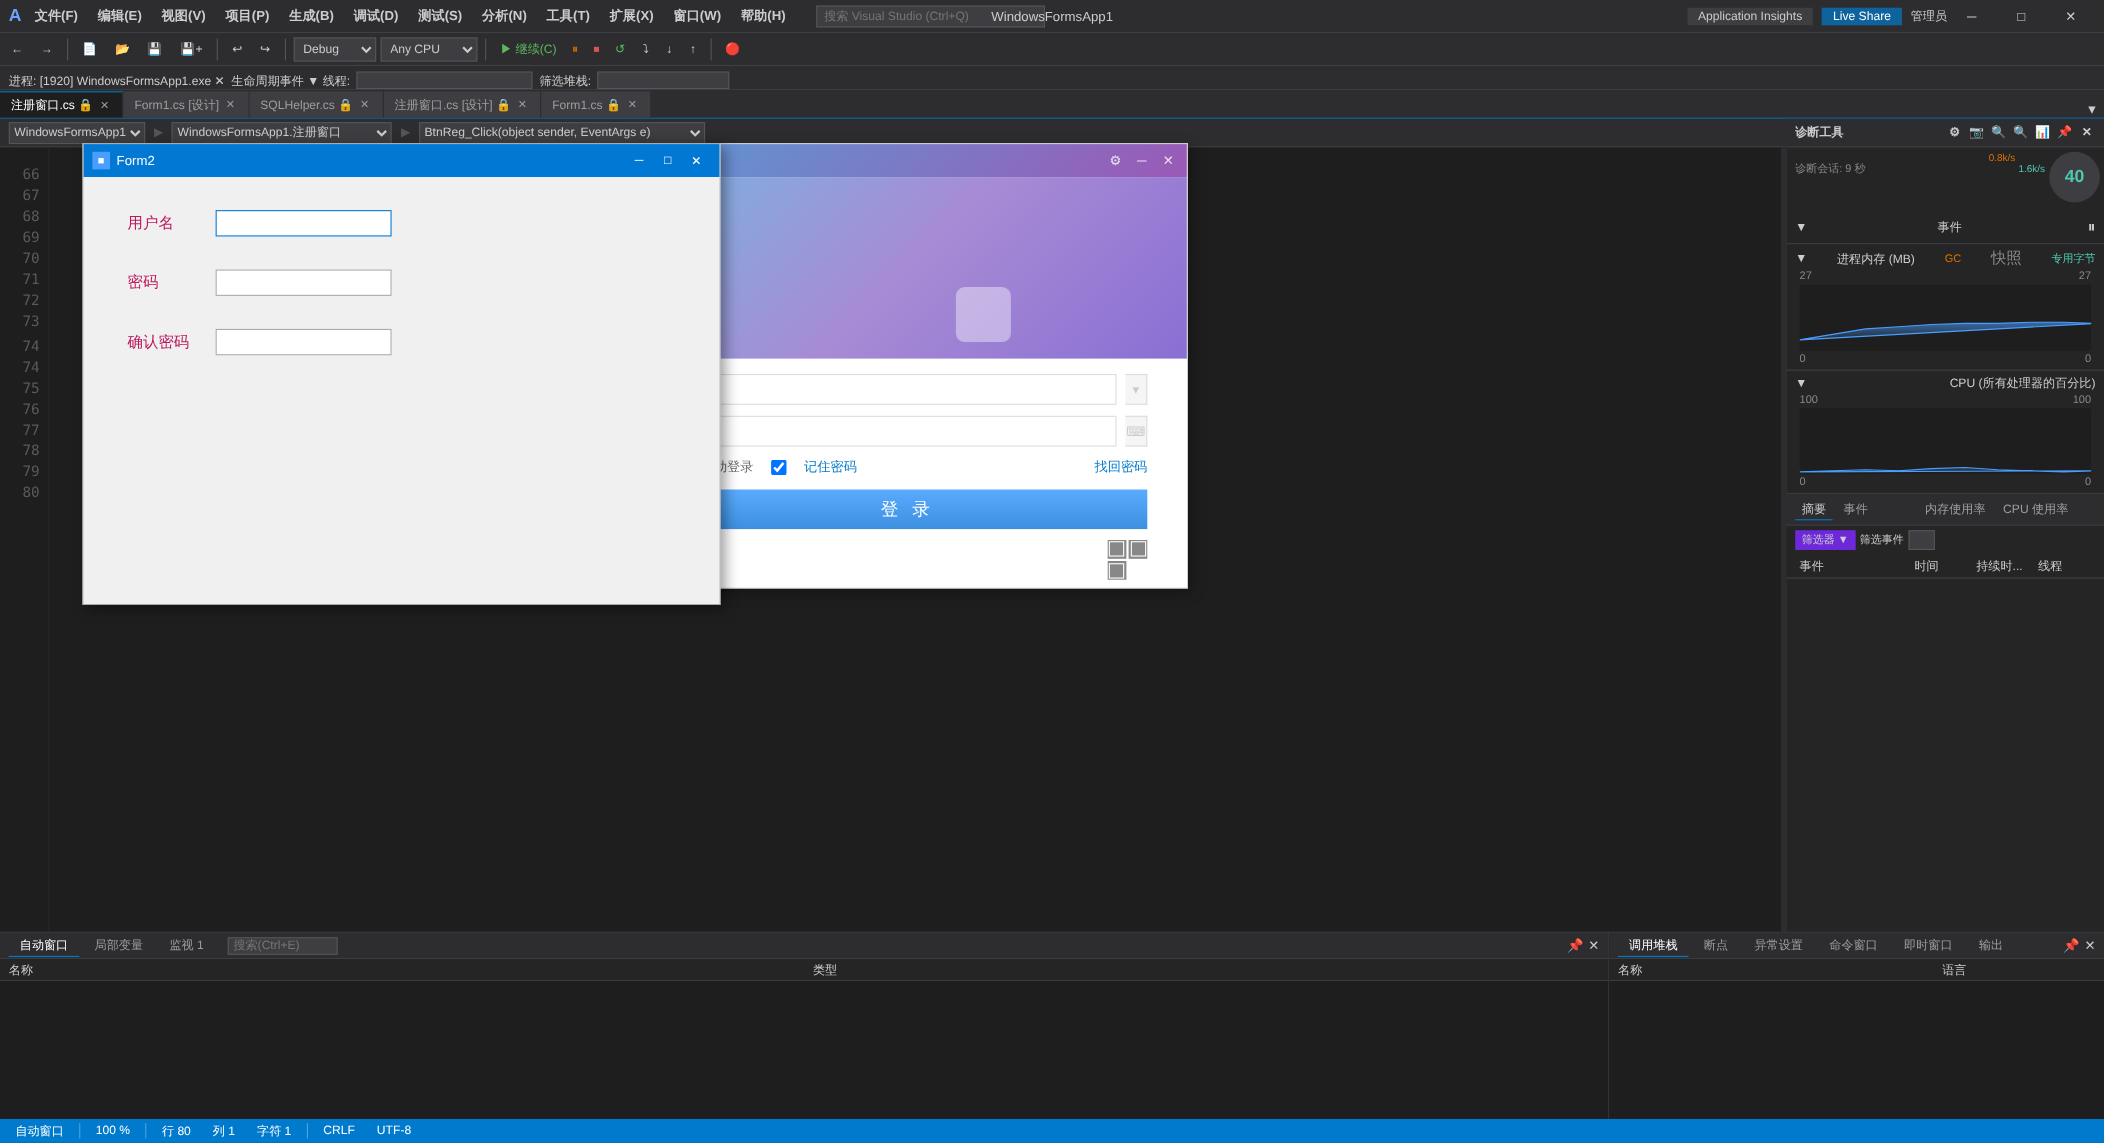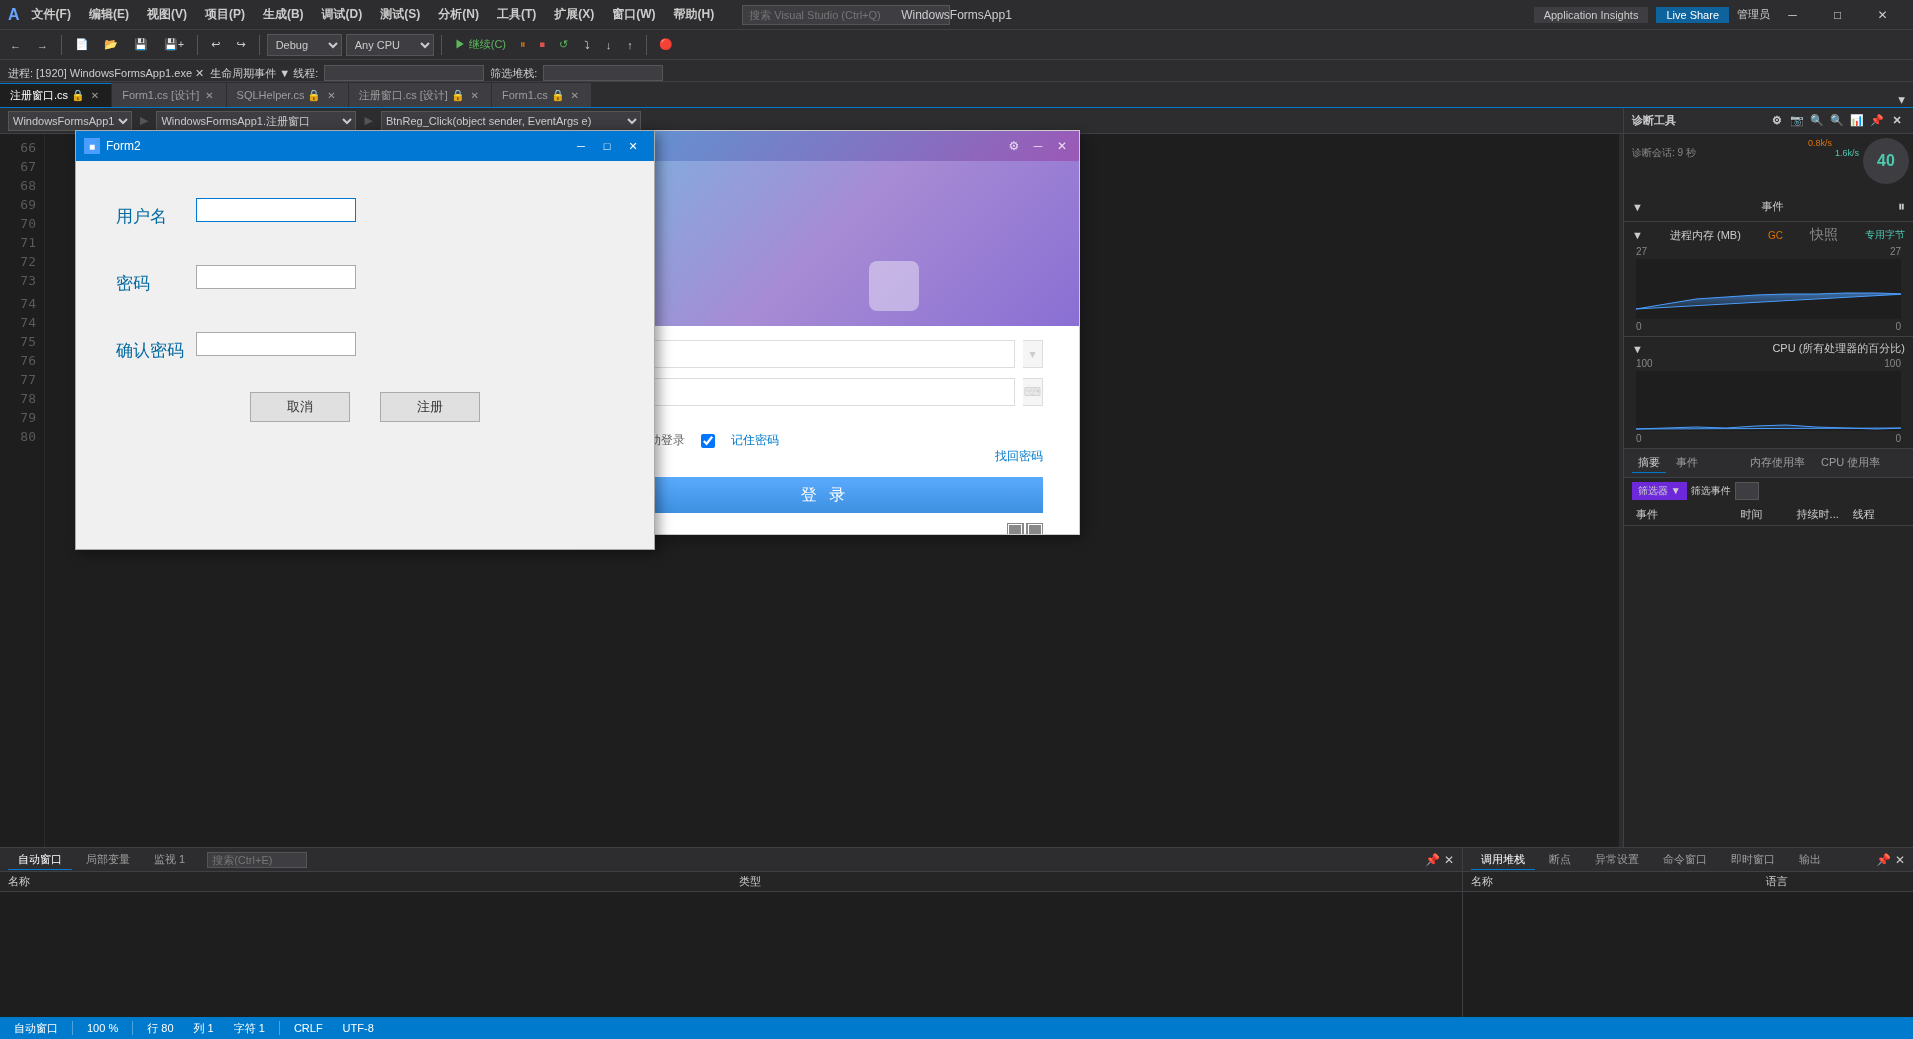--- a/index.html
+++ b/index.html
@@ -205,21 +205,21 @@
       display: flex;
       overflow: hidden;
     }
     #line-numbers {
       width: 45px;
       background: #1e1e1e;
       color: #5a5a5a;
       font-family: 'Consolas', monospace;
       font-size: 13px;
       line-height: 19px;
-      padding: 4px 8px;
+      padding: 16px 8px;
       text-align: right;
       user-select: none;
       border-right: 1px solid #2a2a2a;
     }
     #code-content {
       flex: 1;
       background: #1e1e1e;
       font-family: 'Consolas', monospace;
       font-size: 13px;
       line-height: 19px;
@@ -380,23 +380,22 @@
       background: #f0f0f0;
       height: calc(100% - 30px);
     }
     .form-row {
       display: flex;
       align-items: center;
       margin-bottom: 30px;
     }
     .form-label {
       width: 80px;
-      font-size: 17px;
-      color: #0369a1;
-      margin-top: 14px;
+      font-size: 14px;
+      color: #be185d;
     }
     .form-input {
       width: 160px;
       height: 24px;
       background: white;
       border: 1px solid #0078d4;
       padding: 2px 4px;
       font-size: 13px;
       outline: none;
     }
@@ -933,24 +932,20 @@
       <input type="text" class="form-input" style="">
     </div>
     <div class="form-row">
       <label class="form-label">密码</label>
       <input type="password" class="form-input unfocused" style="">
     </div>
     <div class="form-row">
       <label class="form-label">确认密码</label>
       <input type="password" class="form-input unfocused" style="">
     </div>
-    <div class="form-buttons">
-      <button class="form-btn">取消</button>
-      <button class="form-btn">注册</button>
-    </div>
   </div>
 </div>
 
 <div id="qq-window" style="top: 130px; left: 570px; width: 510px; height: 405px;">
   <div id="qq-titlebar">
     <span class="qq-icon">🐧</span>
     <span class="qq-title">QQ</span>
     <div class="qq-controls">
       <div style="width:18px;height:18px;display:flex;align-items:center;justify-content:center;cursor:pointer;color:rgba(255,255,255,0.8);">⚙</div>
       <div style="width:18px;height:18px;display:flex;align-items:center;justify-content:center;cursor:pointer;color:rgba(255,255,255,0.8);">─</div>
@@ -971,21 +966,21 @@
     <div class="qq-input-row">
       <div class="qq-input-icon" style="background:#7ab3e0;color:white;">🔒</div>
       <input type="password" class="qq-input" style="">
       <div class="qq-input-dropdown">⌨</div>
     </div>
     <div class="qq-options">
       <input type="checkbox" class="qq-checkbox" style="">
       <span>自动登录</span>
       <input type="checkbox" class="qq-checkbox" checked="" style="">
       <span style="color:#007acc;">记住密码</span>
-      <span style="margin-left:auto;color:#007acc;cursor:pointer;margin-top:32px;">找回密码</span>
+      <span style="margin-left:auto;color:#007acc;cursor:pointer;">找回密码</span>
     </div>
     <button class="qq-login-btn">登 录</button>
     <div class="qq-register">
       <span style="cursor:pointer;color:#007acc;">注册帐号</span>
       <div style="display:flex;gap:4px;">
         <svg width="36" height="36">
           <rect x="0" y="0" width="16" height="16" fill="none" stroke="#888" stroke-width="2"></rect>
           <rect x="2" y="2" width="12" height="12" fill="#888"></rect>
           <rect x="20" y="0" width="16" height="16" fill="none" stroke="#888" stroke-width="2"></rect>
           <rect x="22" y="2" width="12" height="12" fill="#888"></rect>

